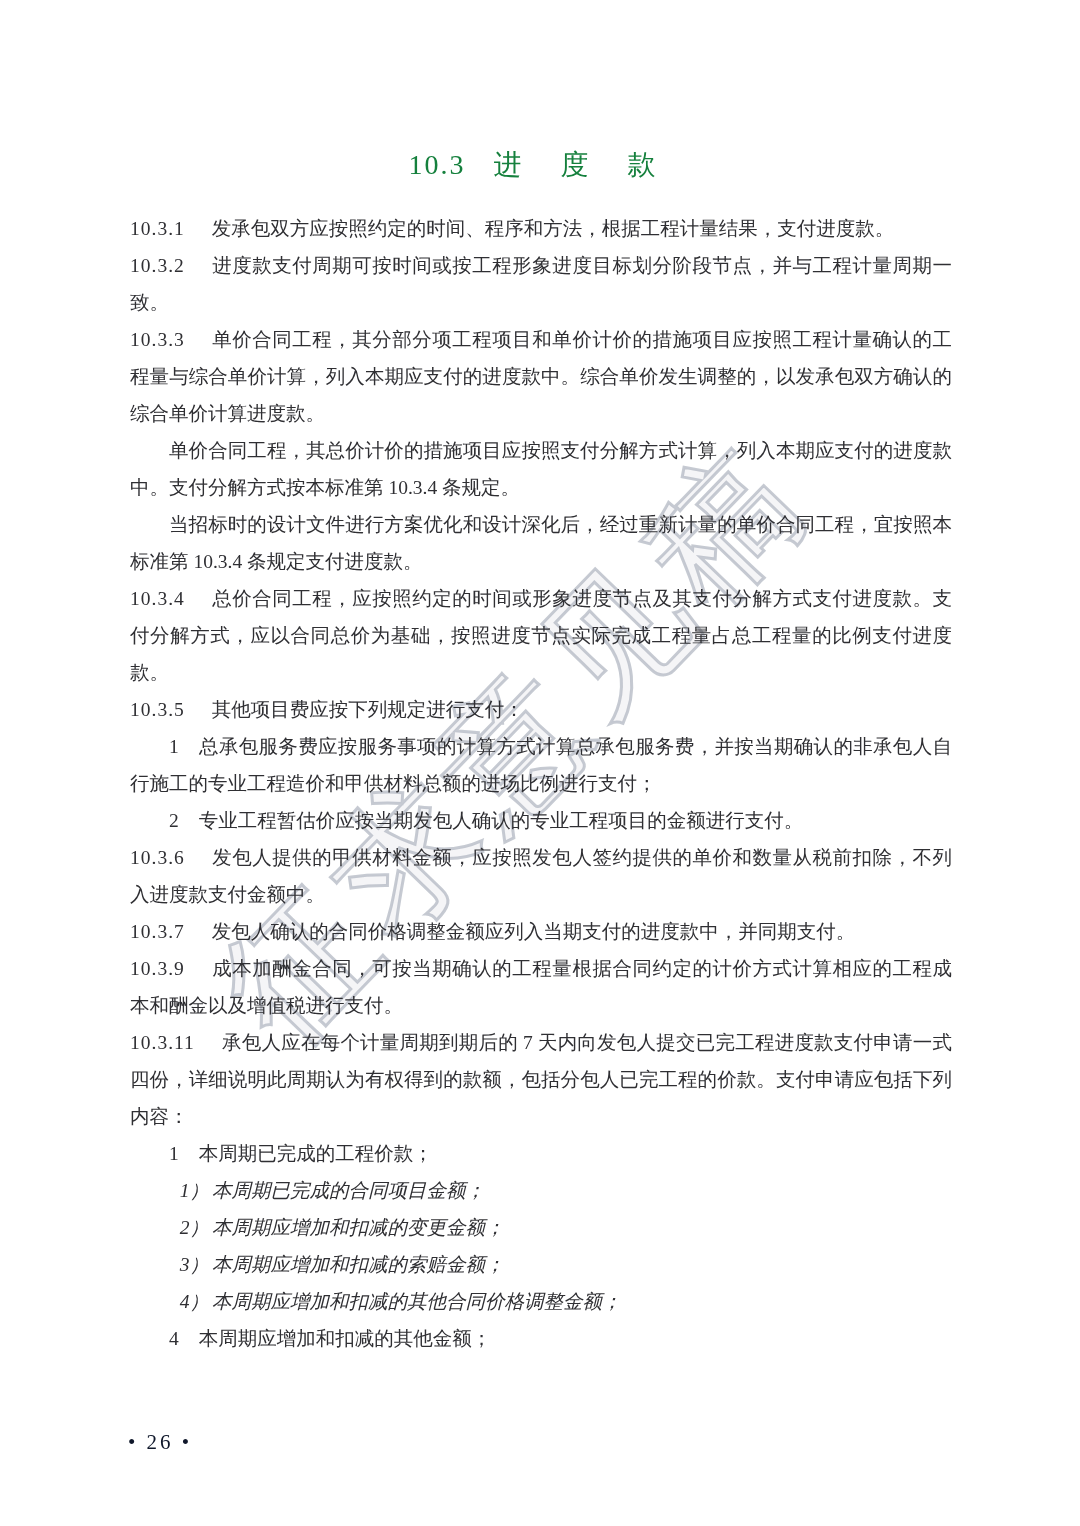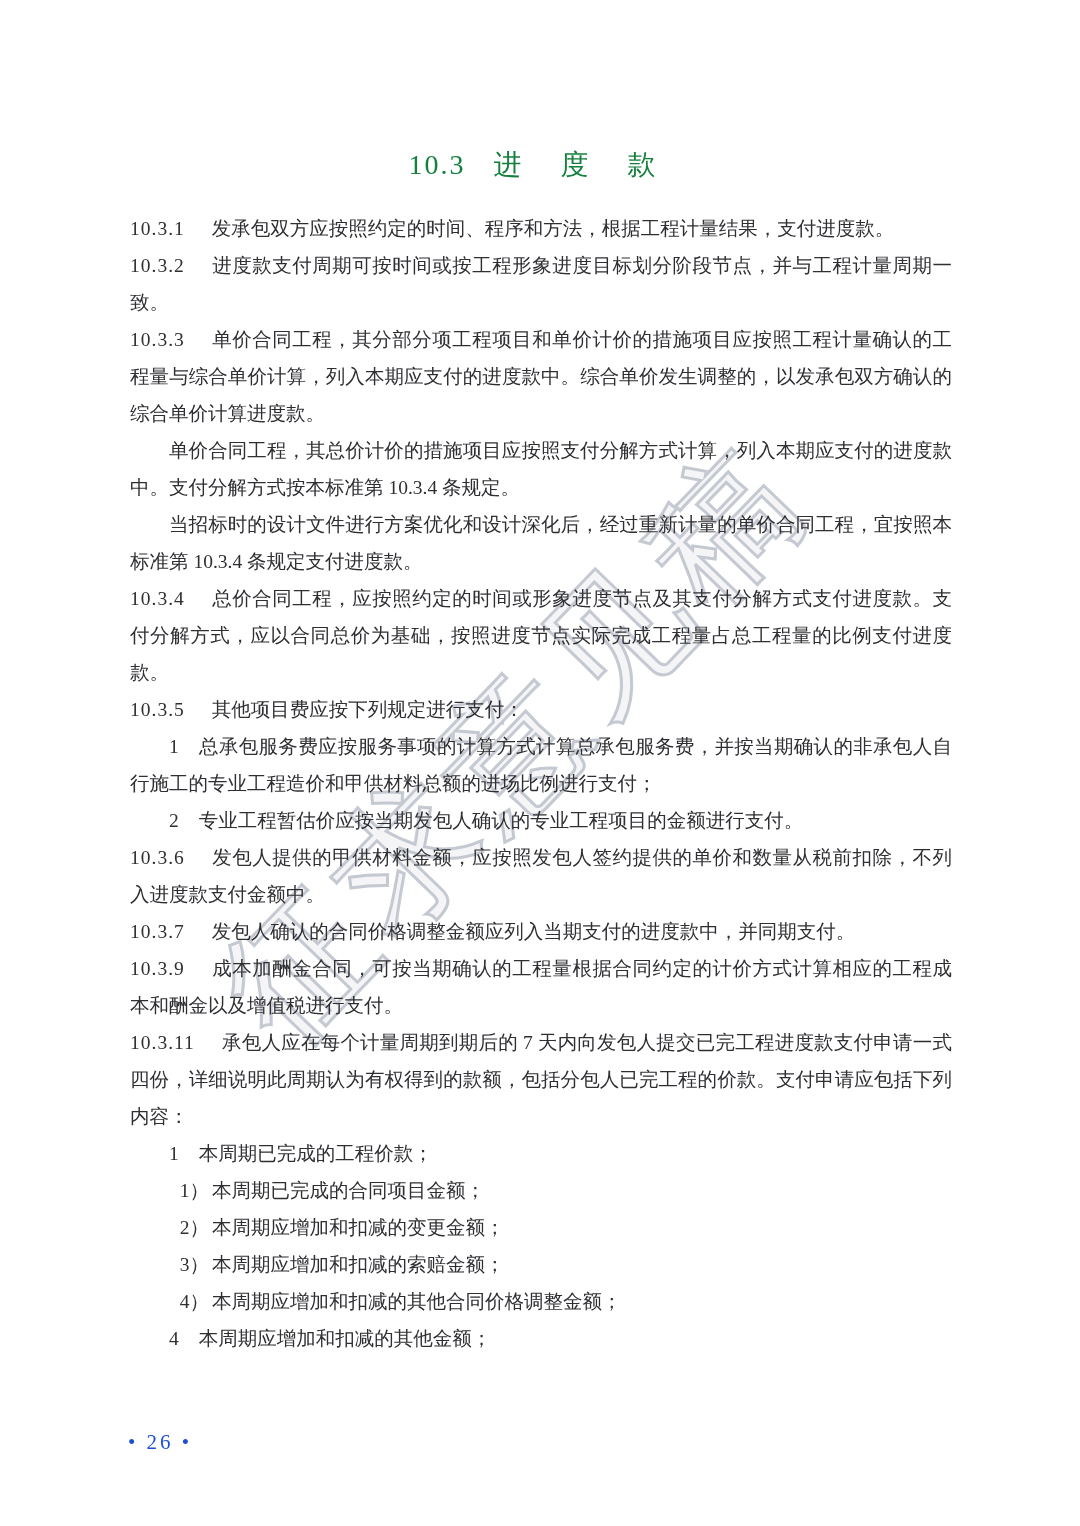--- a/index.html
+++ b/index.html
@@ -66,32 +66,32 @@
     text-align: justify;
     text-justify: inter-ideograph;
     color: #2f2f33;
   }
   .content p.para {
     margin: 0;
     padding: 0;
   }
   p.indent { text-indent: 2em; }
   p.sub    { text-indent: 2em; }
-  p.subsub { text-indent: 2.55em; }
+  p.subsub { text-indent: 2.55em; font-style: italic; }
   p.clause .num  { margin-right: 27px; letter-spacing: 1px; }
   p.sub .num     { margin-right: 20px; }
   p.subsub .num  { margin-right: 3px; }
   .footer {
     position: absolute;
     left: 128px;
     top: 1430px;
     font-size: 21px;
     letter-spacing: 3px;
     z-index: 2;
-    color: #1d4ed8;
+    color: #0f172a;
   }
 </style>
 </head>
 <body>
 
 <div class="page">
 
   <div class="watermark">征求意见稿</div>
 
   <h1 class="title">

